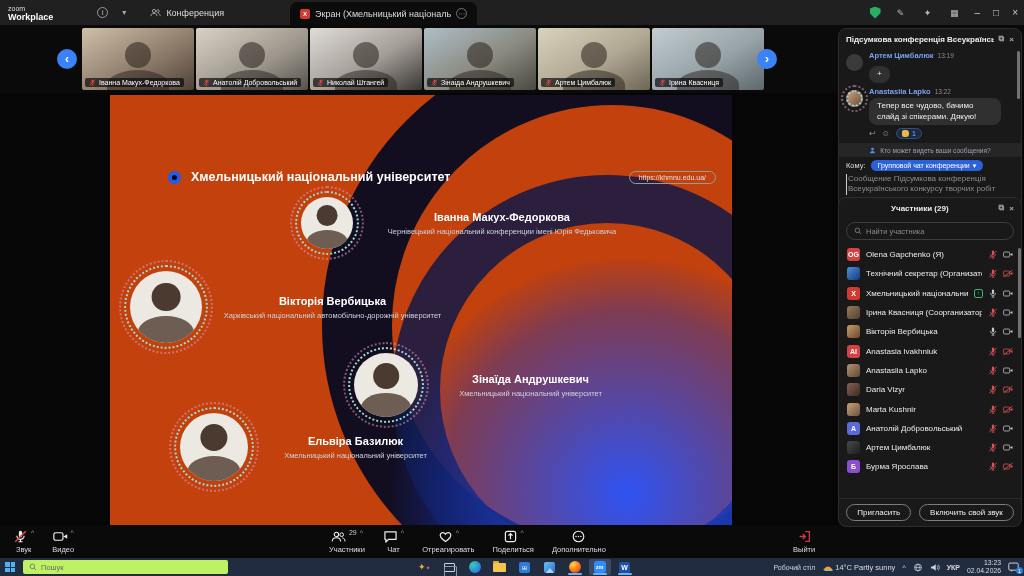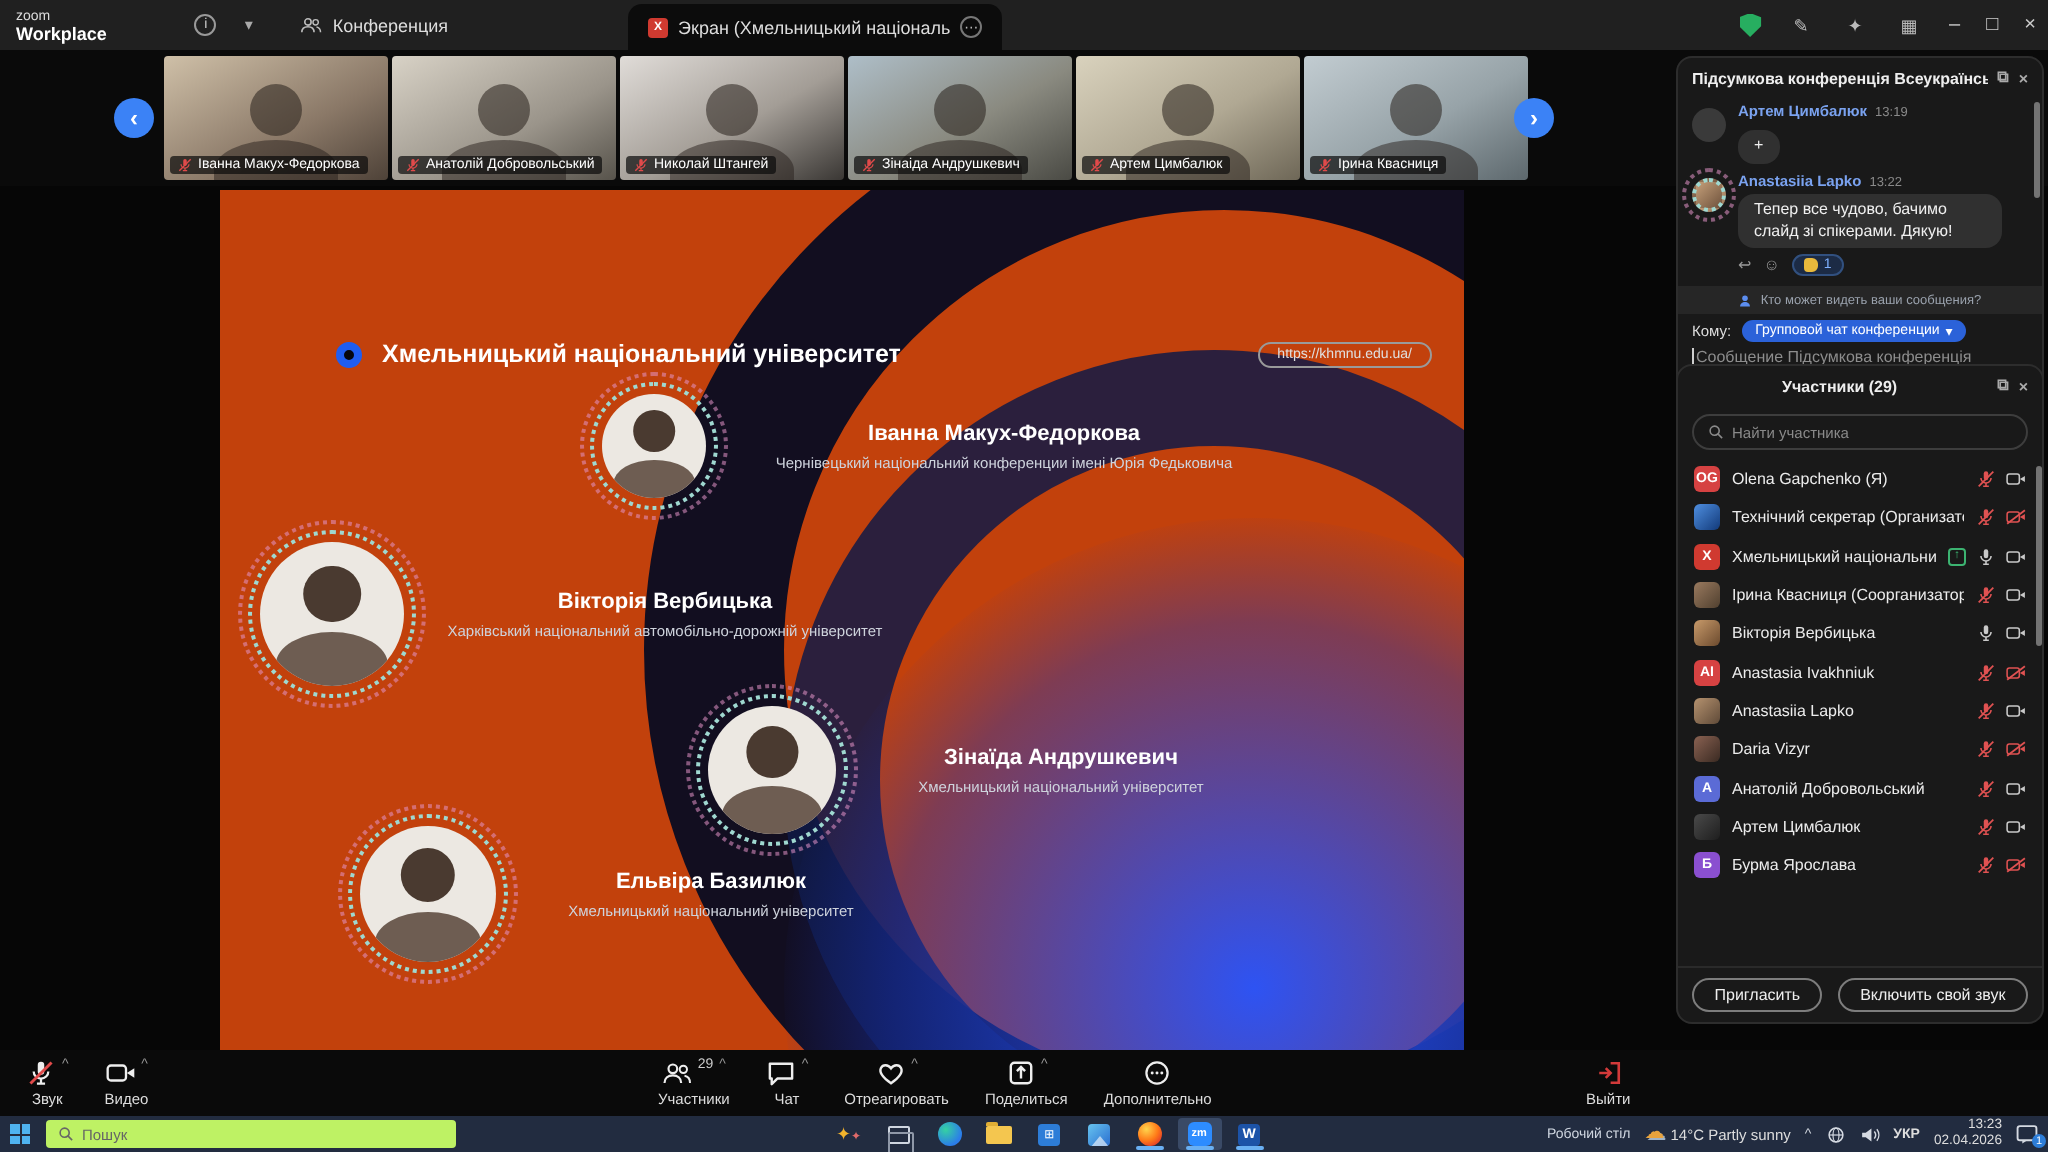--- a/index.html
+++ b/index.html
@@ -13,21 +13,21 @@
   .zlogo { margin-left:8px; line-height:8px; }
   .zlogo .l1 { font-size:7px; color:#ddd; }
   .zlogo .l2 { font-size:9px; font-weight:bold; color:#fff; }
   .tb-ico { width:14px; height:14px; display:flex; align-items:center; justify-content:center;
     font-size:9px; color:#bbb; }
   .info-circ { width:11px; height:11px; border:1px solid #999; border-radius:50%;
     font-size:7px; display:flex; align-items:center; justify-content:center; margin-left:44px; }
   .caret-glyph { font-size:8px; color:#aaa; margin-left:14px; }
   .tb-tab { display:flex; align-items:center; gap:5px; font-size:9px; color:#ddd; padding:0 10px; height:25px; }
   .tb-tab.meeting { margin-left:14px; }
-  .tb-tab.active { background:#0c0c0c; border-radius:7px 7px 0 0; margin-left:80px; height:23px; margin-top:2px; }
+  .tb-tab.active { background:#0c0c0c; border-radius:7px 7px 0 0; margin-left:56px; height:23px; margin-top:2px; }
   .tab-appico { width:10px; height:10px; background:#d03a30; border-radius:2px; color:#fff;
     font-size:6px; font-weight:bold; display:flex; align-items:center; justify-content:center; }
   .tab-more { width:11px; height:11px; border:1px solid #777; border-radius:50%;
     display:flex; align-items:center; justify-content:center; font-size:7px; color:#bbb; }
   .tb-right { position:absolute; right:6px; top:0; height:25px; display:flex; align-items:center; gap:13px; }
   .shield { width:11px; height:12px; background:#27ae60;
     clip-path:polygon(50% 0,100% 18%,100% 55%,50% 100%,0 55%,0 18%); }
   .winctl { font-size:10px; color:#ccc; }
 
   
@@ -97,21 +97,21 @@
   .tool .count { font-size:7px; color:#ccc; margin-top:-1px; }
   .group-left { display:flex; margin-left:4px; }
   .group-center { position:absolute; left:320px; display:flex; }
   .tool.leave { position:absolute; left:784px; }
   .tb-mic .slash { stroke:#e04a4a; }
 
   
   .panel { position:absolute; right:2px; width:184px; background:#191919; border:1px solid #2d2d2d;
     border-radius:8px; display:flex; flex-direction:column; overflow:hidden; z-index:5; color:#ddd; }
   .chatp { top:28px; height:190px; }
-  .pp { top:182px; height:330px; }
+  .pp { top:197px; height:330px; }
   .panel-head { display:flex; align-items:center; gap:5px; height:20px; padding:0 7px;
     font-size:8px; font-weight:bold; color:#eee; flex-shrink:0; }
   .panel-head .ptitle { flex:1; white-space:nowrap; overflow:hidden; }
   .panel-head .hic { font-size:8px; color:#aaa; cursor:pointer; }
   .msgs { flex:1; padding:2px 7px 0; overflow:hidden; position:relative; }
   .msg { display:flex; gap:6px; margin-bottom:4px; }
   .msg-avatar { width:17px; height:17px; border-radius:50%; flex-shrink:0; margin-top:3px; }
   .msg-avatar.dim { background:#555; opacity:.55; }
   .msg-avatar.photo { background:linear-gradient(135deg,#c5a07a,#6e523c); }
   .msg-meta { font-size:7.5px; color:#7aa2ef; font-weight:bold; margin-bottom:2px; }
@@ -726,20 +726,42 @@
             <span class="cam-wrap">
               <svg viewBox="0 0 18 14">
                 <rect x="1" y="2.5" width="11" height="9" rx="2" fill="none" stroke="currentColor" stroke-width="1.4"></rect>
                 <path d="M12.5 7l4.5-2.8v5.6L12.5 7z" fill="currentColor"></path>
                 <line class="slash" x1="1" y1="13" x2="17" y2="1" stroke="currentColor" stroke-width="1.6"></line>
               </svg>
             </span>
           </span>
         </div>
 
+        <div class="p-row mic-muted cam-off">
+          <span class="p-avatar" style="background: linear-gradient(135deg, rgb(202, 162, 122), rgb(110, 82, 60));"></span>
+          <span class="p-name">Marta Kushnir</span>
+          <span class="p-icons">
+
+            <span class="mic-wrap">
+              <svg viewBox="0 0 16 16">
+                <rect x="6" y="1" width="4" height="8" rx="2" fill="currentColor"></rect>
+                <path d="M3.5 7a4.5 4.5 0 0 0 9 0" fill="none" stroke="currentColor" stroke-width="1.4"></path>
+                <path d="M8 11.5v3M5.5 14.5h5" stroke="currentColor" stroke-width="1.4" fill="none"></path>
+                <line class="slash" x1="1.5" y1="14.5" x2="14.5" y2="1.5" stroke="currentColor" stroke-width="1.6"></line>
+              </svg>
+            </span>
+            <span class="cam-wrap">
+              <svg viewBox="0 0 18 14">
+                <rect x="1" y="2.5" width="11" height="9" rx="2" fill="none" stroke="currentColor" stroke-width="1.4"></rect>
+                <path d="M12.5 7l4.5-2.8v5.6L12.5 7z" fill="currentColor"></path>
+                <line class="slash" x1="1" y1="13" x2="17" y2="1" stroke="currentColor" stroke-width="1.6"></line>
+              </svg>
+            </span>
+          </span>
+        </div>
 
         <div class="p-row mic-muted cam-grey">
           <span class="p-avatar" style="background: rgb(91, 107, 214);">А</span>
           <span class="p-name">Анатолій Добровольський</span>
           <span class="p-icons">
 
             <span class="mic-wrap">
               <svg viewBox="0 0 16 16">
                 <rect x="6" y="1" width="4" height="8" rx="2" fill="currentColor"></rect>
                 <path d="M3.5 7a4.5 4.5 0 0 0 9 0" fill="none" stroke="currentColor" stroke-width="1.4"></path>

